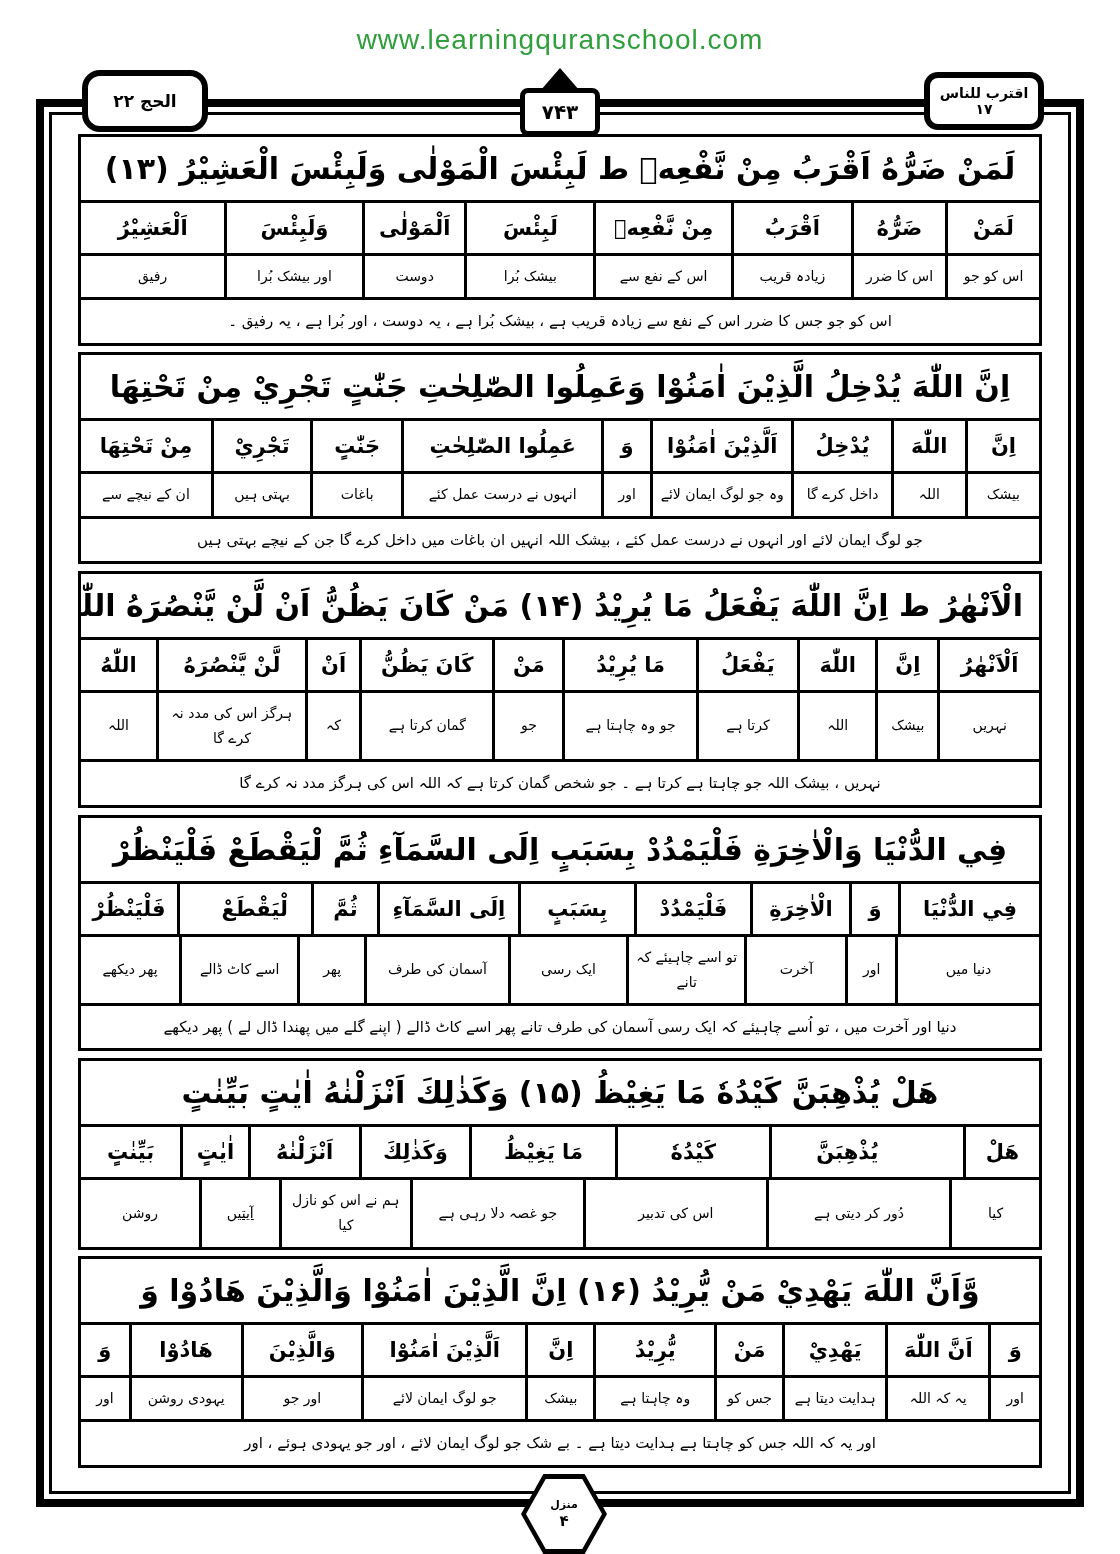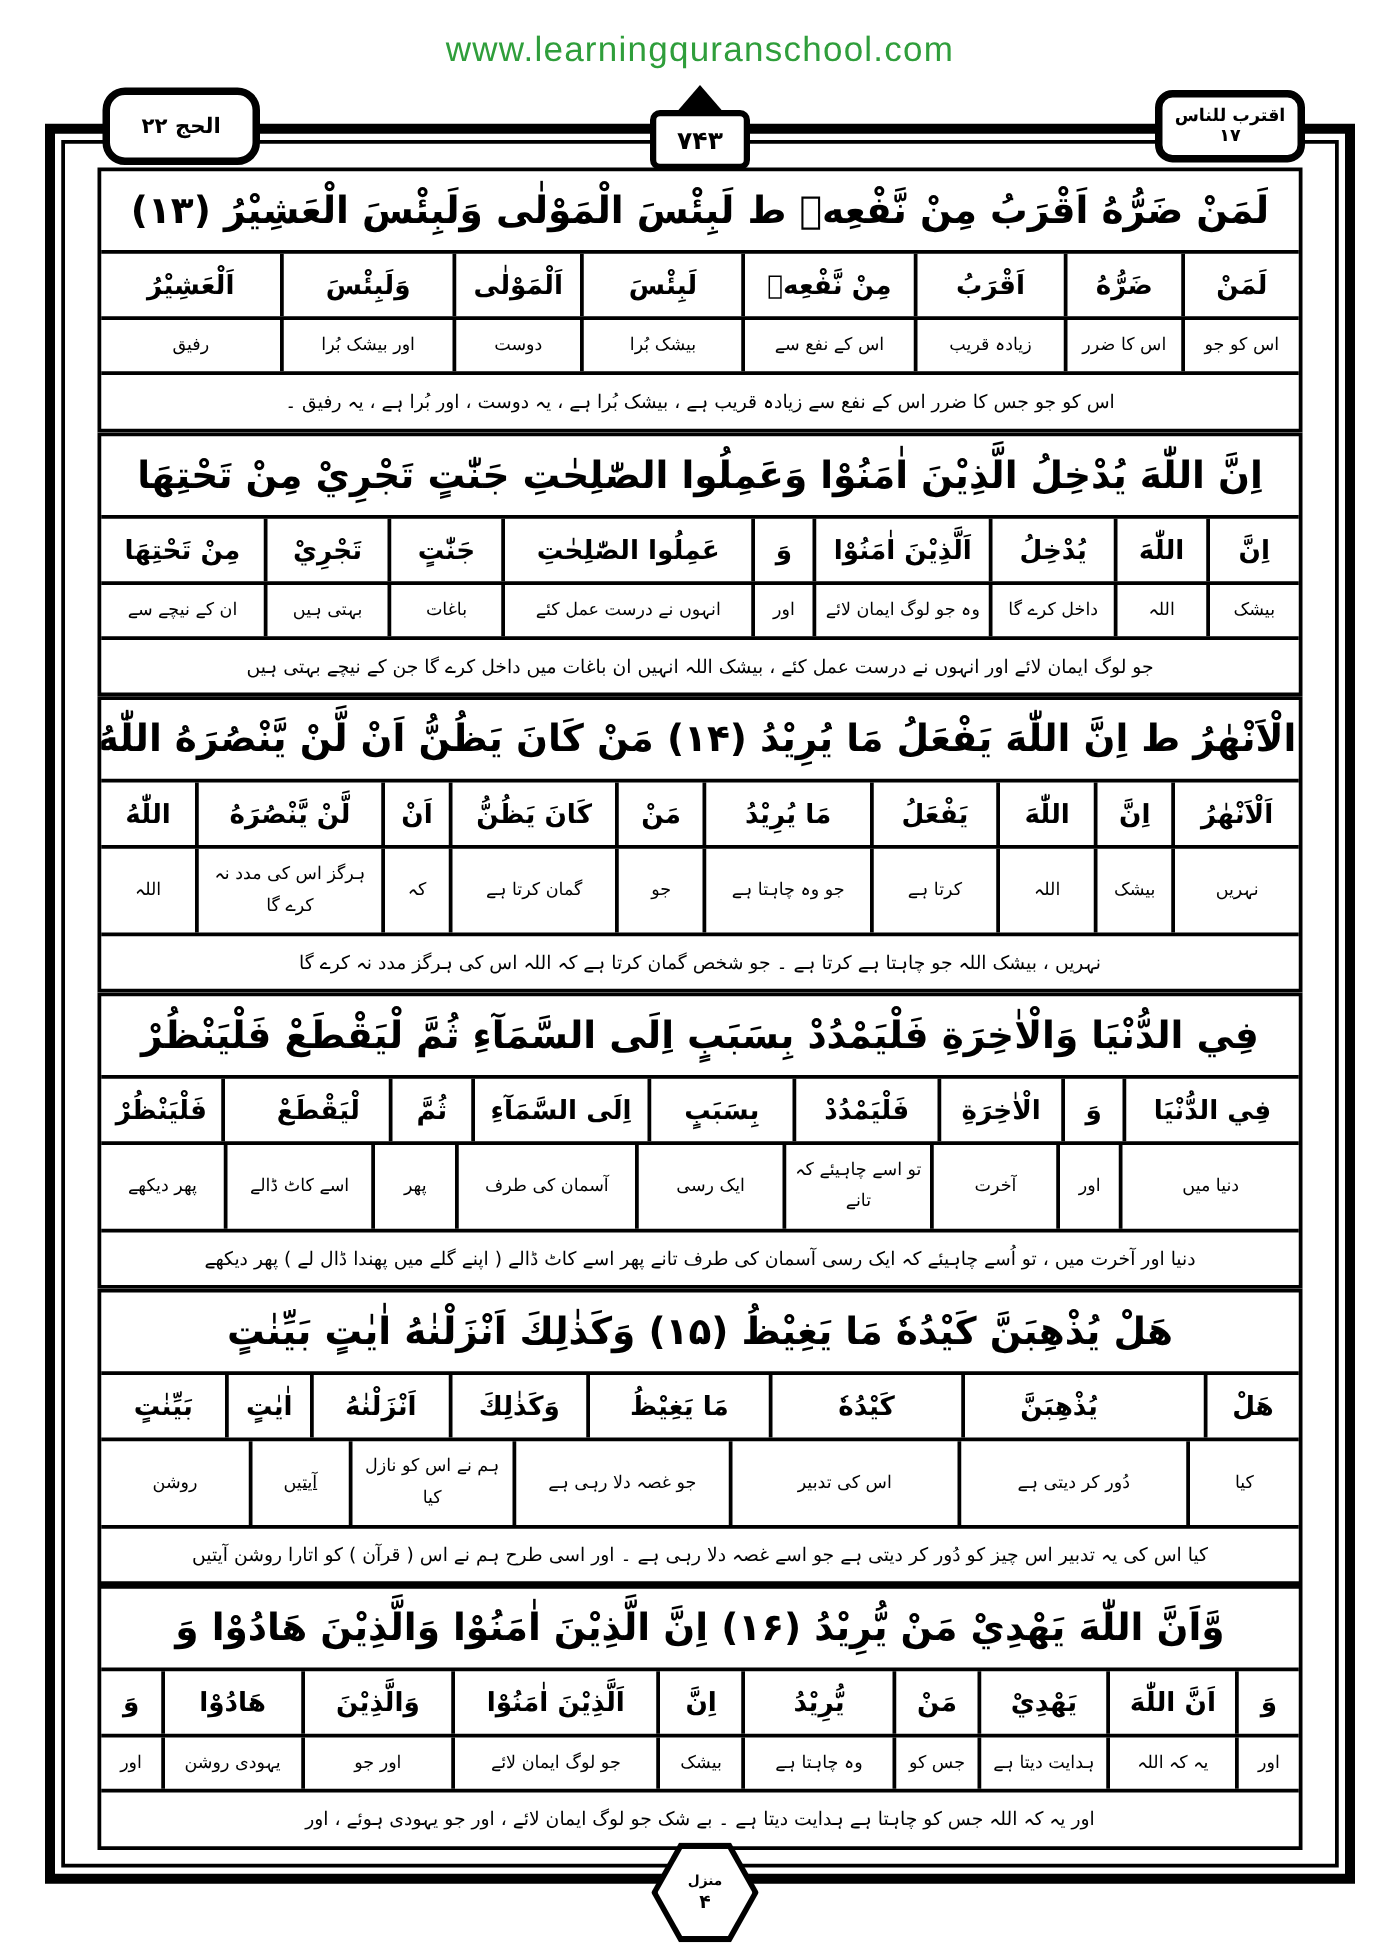--- a/index.html
+++ b/index.html
@@ -36,21 +36,21 @@
   }
   
   .content{
     position:absolute;left:78px;top:134px;width:964px;height:1334px;
     display:flex;flex-direction:column;justify-content:space-between;
     direction:rtl;z-index:2;
   }
   .section{border:3px solid #000;box-sizing:border-box;background:#fff;}
   .ayah-line{
     font-size:30px;font-weight:bold;text-align:center;line-height:2.1;
-    white-space:nowrap;overflow:hidden;padding:0 2px;direction:rtl;
+    white-space:nowrap;overflow:hidden;padding:0 16px;direction:rtl;
     border-bottom:3px solid #000;
   }
   .words-row,.urdu-row{display:flex;direction:rtl;align-items:stretch;}
   .words-row .cell{
     font-size:21px;font-weight:bold;line-height:2;text-align:center;
     padding:4px 2px;box-sizing:border-box;overflow:hidden;white-space:nowrap;
     display:flex;align-items:center;justify-content:center;
   }
   .urdu-row{border-top:3px solid #000;}
   .urdu-row .cell{
@@ -210,21 +210,20 @@
       </div>
       <div class="urdu-row">
         <div class="cell" style="flex: 8 1 0%;">کیا</div>
         <div class="cell" style="flex: 17 1 0%;">دُور کر دیتی ہے</div>
         <div class="cell" style="flex: 17 1 0%;">اس کی تدبیر</div>
         <div class="cell" style="flex: 16 1 0%;">جو غصہ دلا رہی ہے</div>
         <div class="cell" style="flex: 12 1 0%;">ہم نے اس کو نازل کیا</div>
         <div class="cell" style="flex: 7 1 0%; text-decoration: underline;">آیتیں</div>
         <div class="cell" style="flex: 11 1 0%;">روشن</div>
       </div>
-      <div class="full-line">کیا اس کی یہ تدبیر اس چیز کو دُور کر دیتی ہے جو اسے غصہ دلا رہی ہے ۔ اور اسی طرح ہم نے اس ( قرآن ) کو اتارا روشن آیتیں</div>
     </div>
     <div class="section">
       <div class="ayah-line">وَّاَنَّ اللّٰهَ يَهْدِيْ مَنْ يُّرِيْدُ (۱۶) اِنَّ الَّذِيْنَ اٰمَنُوْا وَالَّذِيْنَ هَادُوْا وَ</div>
       <div class="words-row">
         <div class="cell" style="flex: 5 1 0%;">وَ</div>
         <div class="cell" style="flex: 11 1 0%;">اَنَّ اللّٰهَ</div>
         <div class="cell" style="flex: 11 1 0%;">يَهْدِيْ</div>
         <div class="cell" style="flex: 7 1 0%;">مَنْ</div>
         <div class="cell" style="flex: 13 1 0%;">يُّرِيْدُ</div>
         <div class="cell" style="flex: 7 1 0%;">اِنَّ</div>

